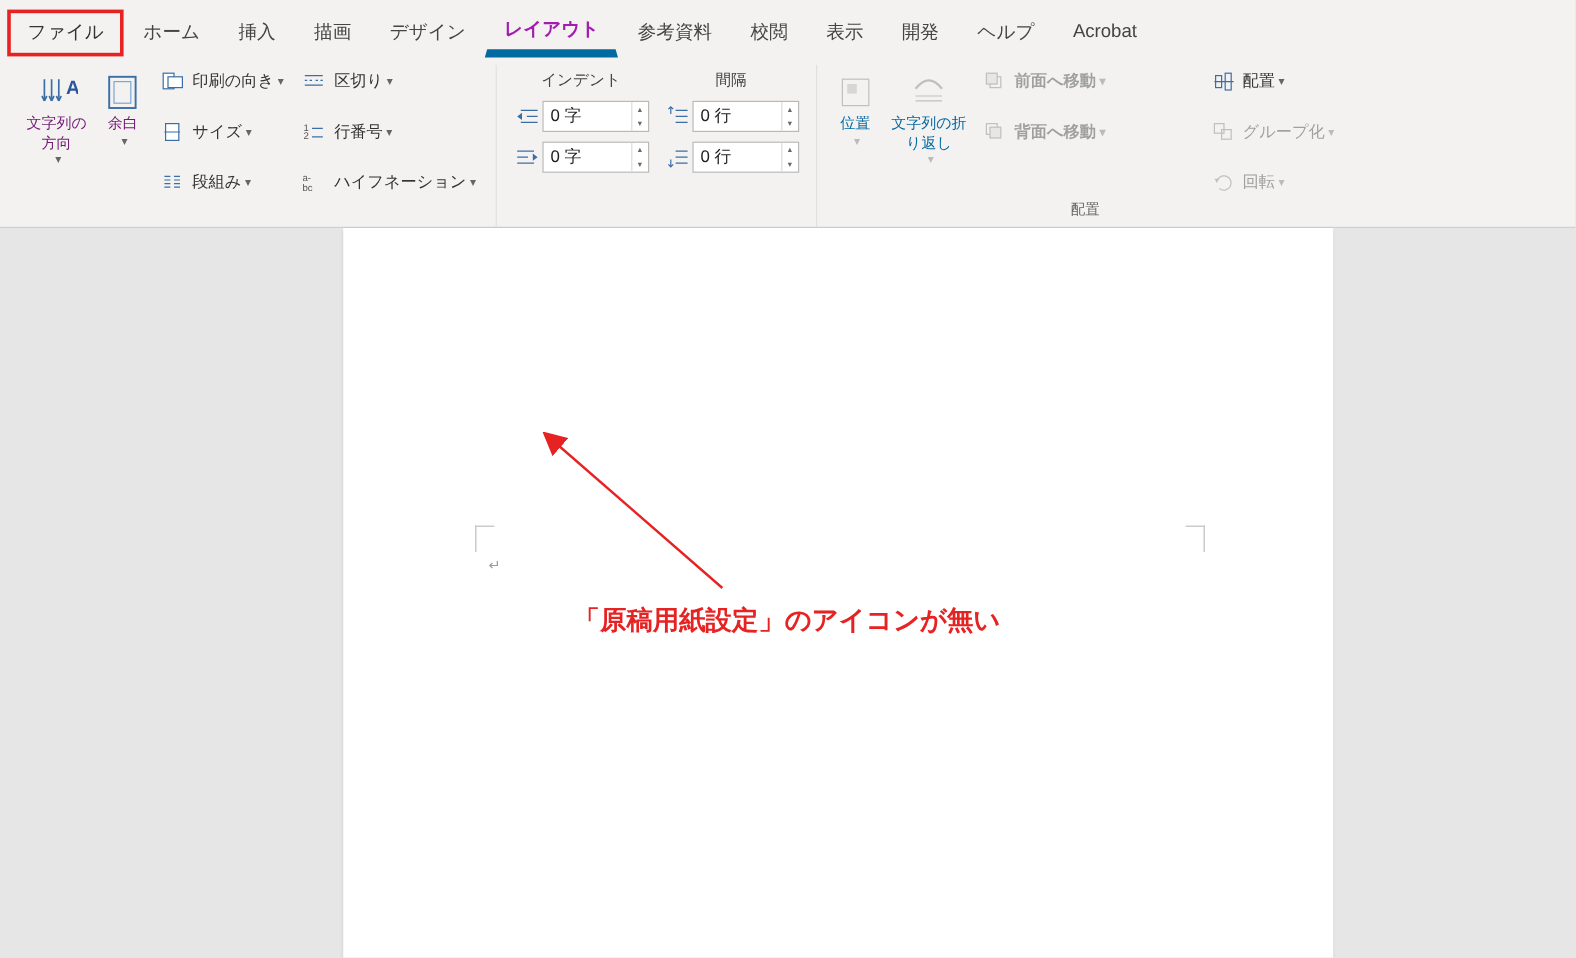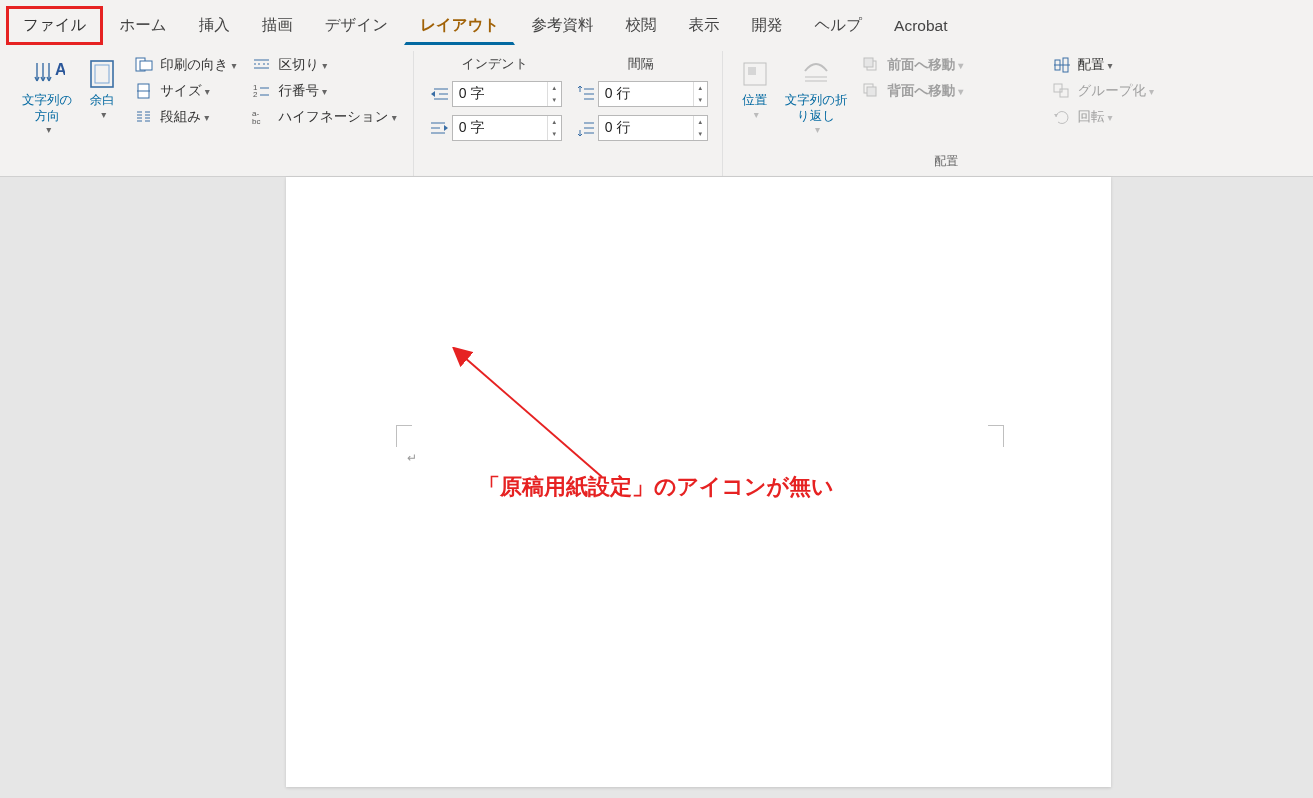--- a/index.html
+++ b/index.html
@@ -29,23 +29,23 @@
     font-size: 15.5px;
     color: #444;
     cursor: pointer;
     border: 2px solid transparent;
   }
   .tab.file-highlight {
     border: 3px solid #e62222;
     color: #333;
   }
   .tab.active {
-    color: #a16207;
+    color: #a21caf;
     font-weight: 600;
-    border-bottom: 3px solid #0369a1;
+    border-bottom: 7px solid #0369a1;
   }
   .ribbon-body {
     display: flex;
     align-items: stretch;
     padding: 6px 0 0 0;
   }
   .group {
     display: flex;
     flex-direction: column;
     padding: 2px 8px 2px 8px;
@@ -86,36 +86,36 @@
     width: 36px;
     height: 34px;
     display: flex;
     align-items: center;
     justify-content: center;
   }
   .vbtn .lbl {
     font-size: 12.5px;
     text-align: center;
     line-height: 1.25;
-    color: #0369a1;
+    color: #701a75;
     margin-top: 2px;
   }
   .vbtn.disabled .lbl { color: #0369a1; }
   .chev {
     font-size: 10px;
     color: #666;
     margin-left: 3px;
   }
   .chev.disabled { color: #bbb; }
   .vcol {
     display: flex;
     flex-direction: column;
     justify-content: flex-start;
     padding: 0 4px;
-    gap: 2px;
+    gap: 18px;
   }
   .hbtn {
     display: flex;
     align-items: center;
     padding: 3px 4px;
     cursor: pointer;
     font-size: 13.5px;
     color: #333;
     white-space: nowrap;
   }
@@ -150,21 +150,21 @@
     display: flex;
     align-items: center;
     justify-content: center;
   }
   .spin {
     display: flex;
     align-items: stretch;
     border: 1px solid #b8b8b8;
     background: #fff;
     height: 26px;
-    width: 110px;
+    width: 89px;
   }
   .spin .val {
     flex: 1;
     padding: 3px 6px;
     font-size: 14px;
     color: #222;
   }
   .spin .arrows {
     width: 14px;
     display: flex;
@@ -214,21 +214,21 @@
   .cursor-mark {
     position: absolute;
     left: 407px;
     top: 274px;
     font-size: 12px;
     color: #9a9a9a;
   }
   .annotation-text {
     position: absolute;
     left: 478px;
-    top: 295px;
+    top: 312px;
     font-size: 22px;
     font-weight: bold;
     color: #e62222;
   }
   .arrow-svg {
     position: absolute;
     left: 452px;
     top: 170px;
     pointer-events: none;
   }

